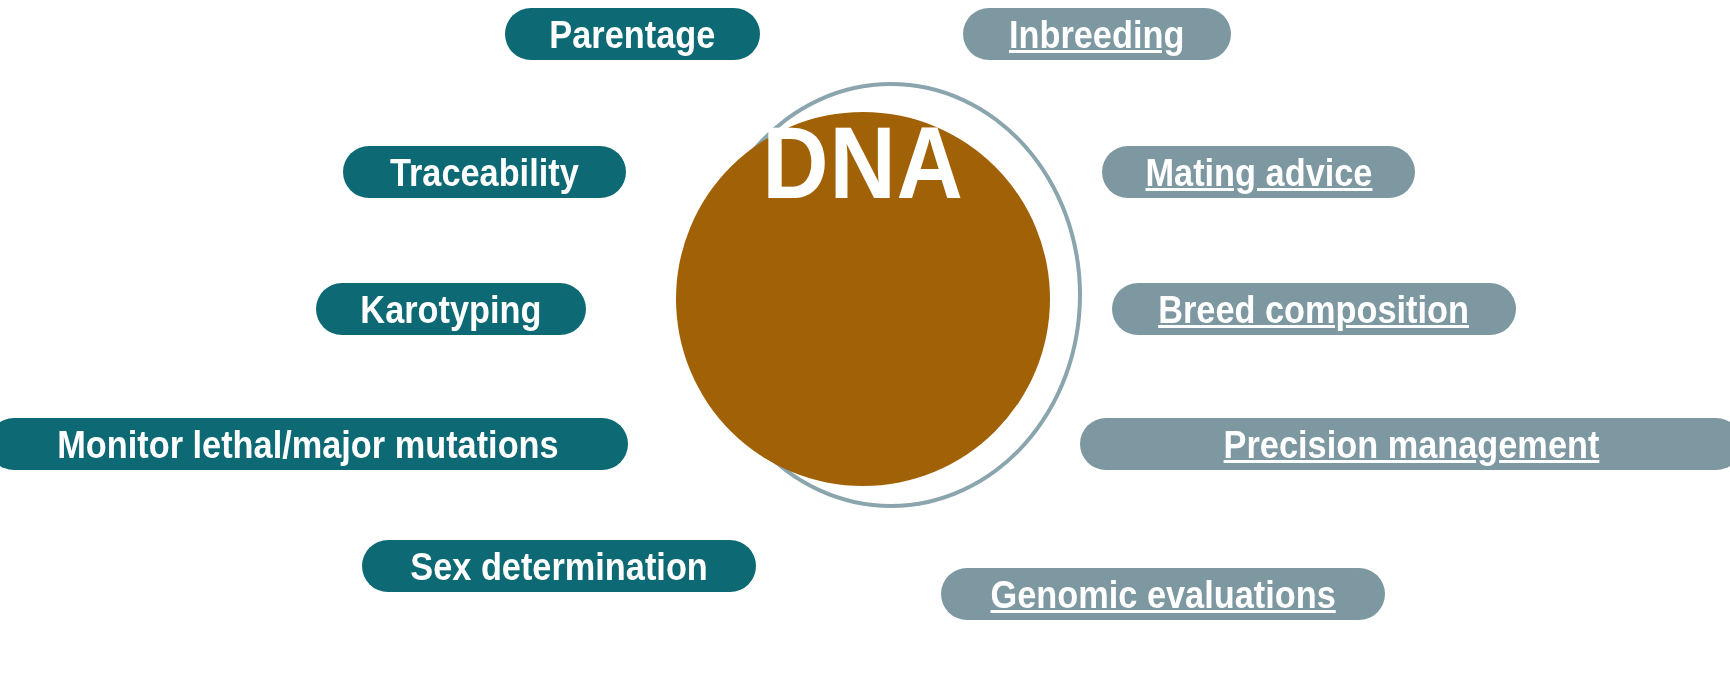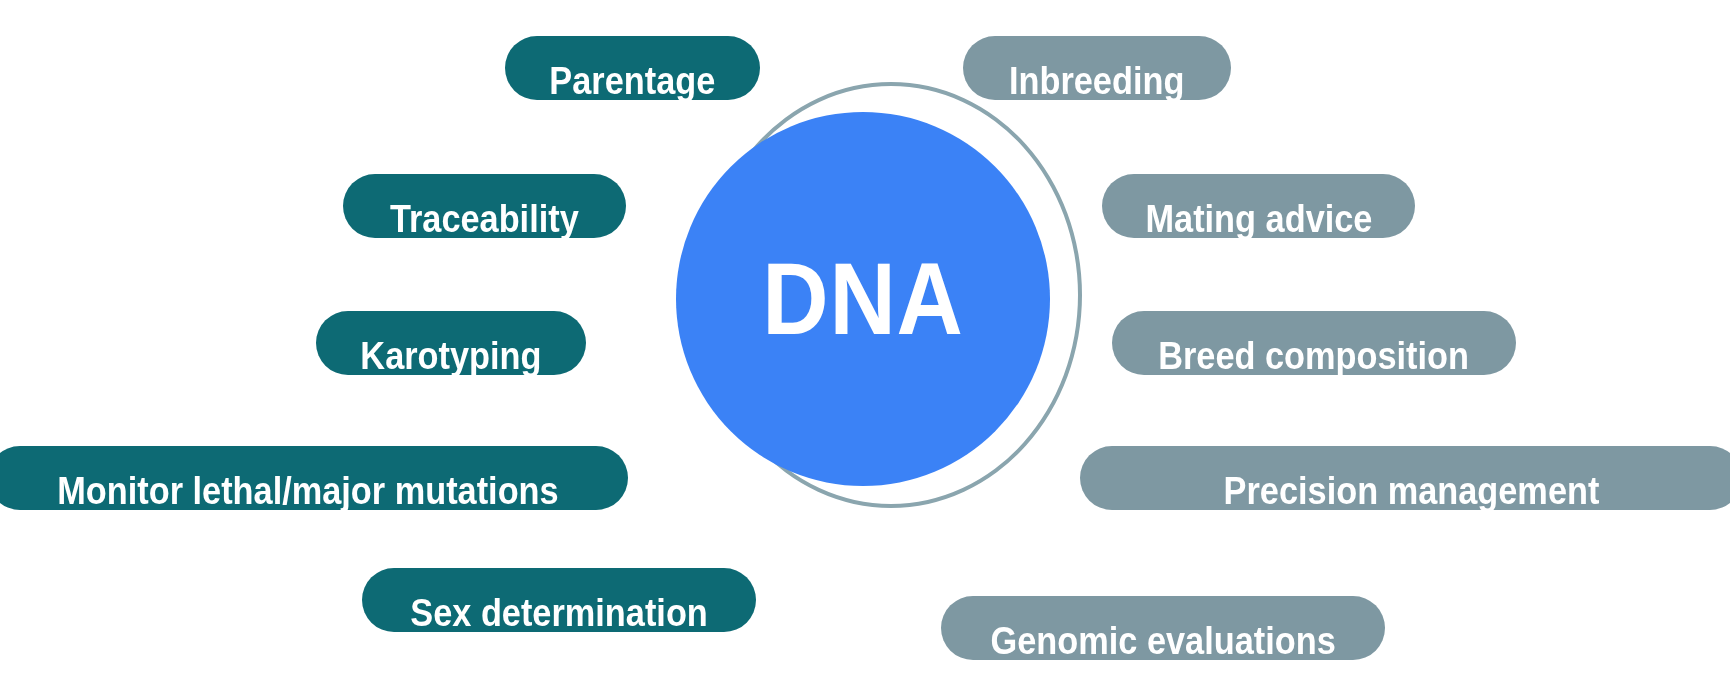--- a/index.html
+++ b/index.html
@@ -20,70 +20,68 @@
   .hub-ring {
     position: absolute;
     border-radius: 50%;
     box-sizing: border-box;
     border: 4px solid #8aa5ae;
     background: transparent;
   }
   .hub-core {
     position: absolute;
     border-radius: 50%;
-    background: #3b82f6;
+    background: #a16207;
     display: flex;
-    align-items: center;
     justify-content: center;
   }
   .hub-label {
     color: #ffffff;
     font-family: "Liberation Sans", sans-serif;
     font-weight: bold;
     font-size: 102px;
     letter-spacing: 1px;
     line-height: 1;
     transform: scaleX(0.90);
     transform-origin: center center;
     white-space: nowrap;
     user-select: none;
   }
 
   
   .pill {
     position: absolute;
     display: flex;
-    align-items: flex-end;
+    align-items: center;
     justify-content: center;
     box-sizing: border-box;
-    height: 64px;
+    height: 52px;
     border-radius: 34px;
     color: #ffffff;
     white-space: nowrap;
     padding: 0 26px;
-    margin-top: 28px;
   }
   .pill .pill-text {
     font-family: "Liberation Sans", sans-serif;
     font-weight: bold;
     font-size: 39px;
     line-height: 1;
     letter-spacing: 0px;
     color: #ffffff;
     transform: scaleX(0.88);
     transform-origin: center center;
     white-space: nowrap;
     user-select: none;
   }
   .pill.teal  { background: #0d6a74; }
   .pill.grey  { background: #7e98a2; }
 
   
   .anchor-right { justify-content: center; }
-  .anchor-left  { justify-content: center; }
+  .anchor-left  { justify-content: center; text-decoration: underline; }
 </style>
 </head>
 <body>
 
 <div id="canvas">
 
   <div class="pill teal anchor-right" id="pill-l0" style="left:505px; top:8px; width:255px;">
     <span class="pill-text">Parentage</span>
   </div>
 

